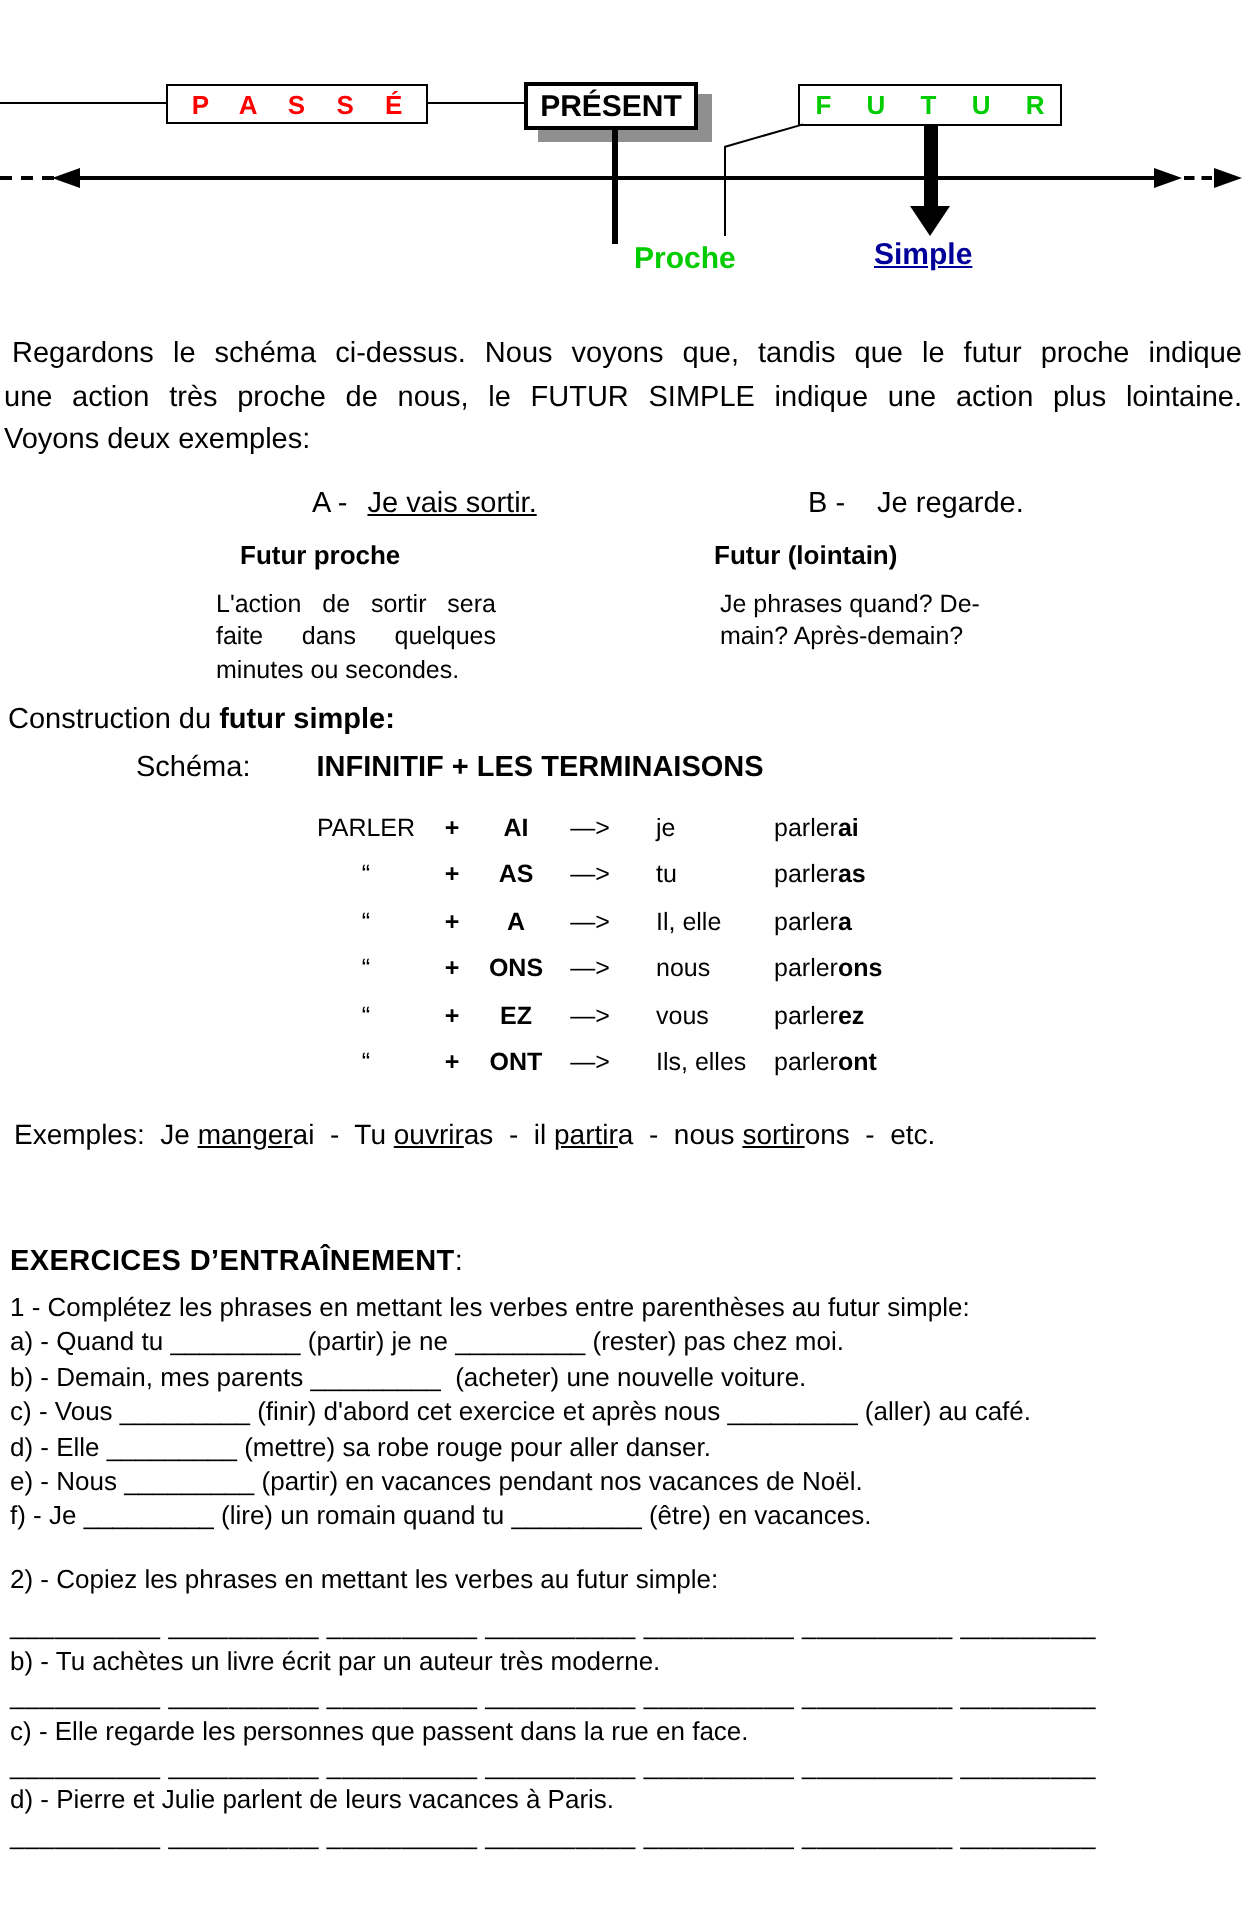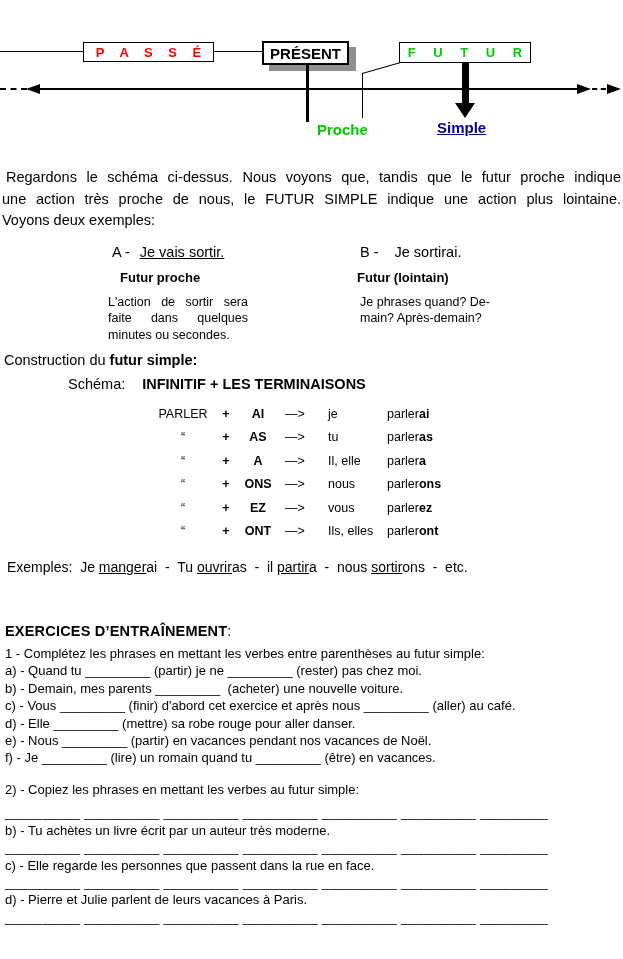--- a/index.html
+++ b/index.html
@@ -26,36 +26,36 @@
   .diag{position:absolute;left:362px;top:73px;width:41px;height:0;border-top:1px solid #000;transform:rotate(-16deg);transform-origin:0 0;}
   .dshaft{position:absolute;left:462px;top:63px;width:7px;height:41px;background:#000;}
   .dhead{position:absolute;left:455px;top:103px;width:0;height:0;border-left:10px solid transparent;border-right:10px solid transparent;border-top:15px solid #000;}
   .proche{position:absolute;left:317px;top:121px;font-size:15px;font-weight:bold;color:#00cc00;}
   .simple{position:absolute;left:437px;top:119px;font-size:15px;font-weight:bold;color:#000099;text-decoration:underline;}
   
   .intro{position:absolute;left:2px;top:167px;width:619px;font-size:14.5px;line-height:21.5px;}
   .jl{text-align:justify;text-align-last:justify;}
   .ind{text-indent:4px;}
   
-  .exh{position:absolute;top:244px;font-size:14.5px;}
+  .exh{position:absolute;top:244px;font-size:14.5px;margin-left:44px;}
   .exh-a{left:112px;}
   .exh-b{left:360px;}
   .exh .phr{margin-left:10px;}
   .exh-a .phr{text-decoration:underline;}
   .exh-b .phr{margin-left:16px;}
   .sub{position:absolute;top:270px;font-weight:bold;font-size:13px;text-align:left;}
   .sub-a{left:120px;width:125px;}
   .sub-b{left:357px;width:112px;}
   .note{position:absolute;top:294px;font-size:12.5px;line-height:16.3px;}
   .note-a{left:108px;width:140px;}
   .note-b{left:360px;width:160px;}
   
   .constr{position:absolute;left:4px;top:352px;font-size:14.5px;}
   .schema{position:absolute;left:68px;top:376px;font-size:14.5px;}
-  .schema b{margin-left:17px;}
+  .schema b{margin-left:33px;}
   
   .conj{position:absolute;left:157px;top:403px;font-size:12.5px;}
   .crow{display:flex;height:23.4px;line-height:23.4px;}
   .c-inf{width:52px;text-align:center;}
   .c-plus{width:34px;text-align:center;font-weight:bold;}
   .c-end{width:30px;text-align:center;font-weight:bold;}
   .c-arr{width:44px;text-align:center;}
   .c-pro{width:70px;box-sizing:border-box;padding-left:11px;}
   .c-res b{font-weight:bold;}
   
@@ -112,21 +112,21 @@
   <div class="intro">
     <div class="jl ind">Regardons le schéma ci-dessus. Nous voyons que, tandis que le futur proche indique</div>
     <div class="jl">une action très proche de nous, le FUTUR SIMPLE indique une action plus lointaine.</div>
     <div>Voyons deux exemples:</div>
   </div>
 
   <div class="exh exh-a">
     <span>A -</span><span class="phr">Je vais sortir.</span>
   </div>
   <div class="exh exh-b">
-    <span>B -</span><span class="phr">Je sortirai.</span>
+    <span>B -</span><span class="phr">Je regarde.</span>
   </div>
 
   <div class="sub sub-a">Futur proche</div>
   <div class="sub sub-b">Futur (lointain)</div>
 
   <div class="note note-a">
     <div class="jl">L'action de sortir sera</div>
     <div class="jl">faite dans quelques</div>
     <div>minutes ou secondes.</div>
   </div>

